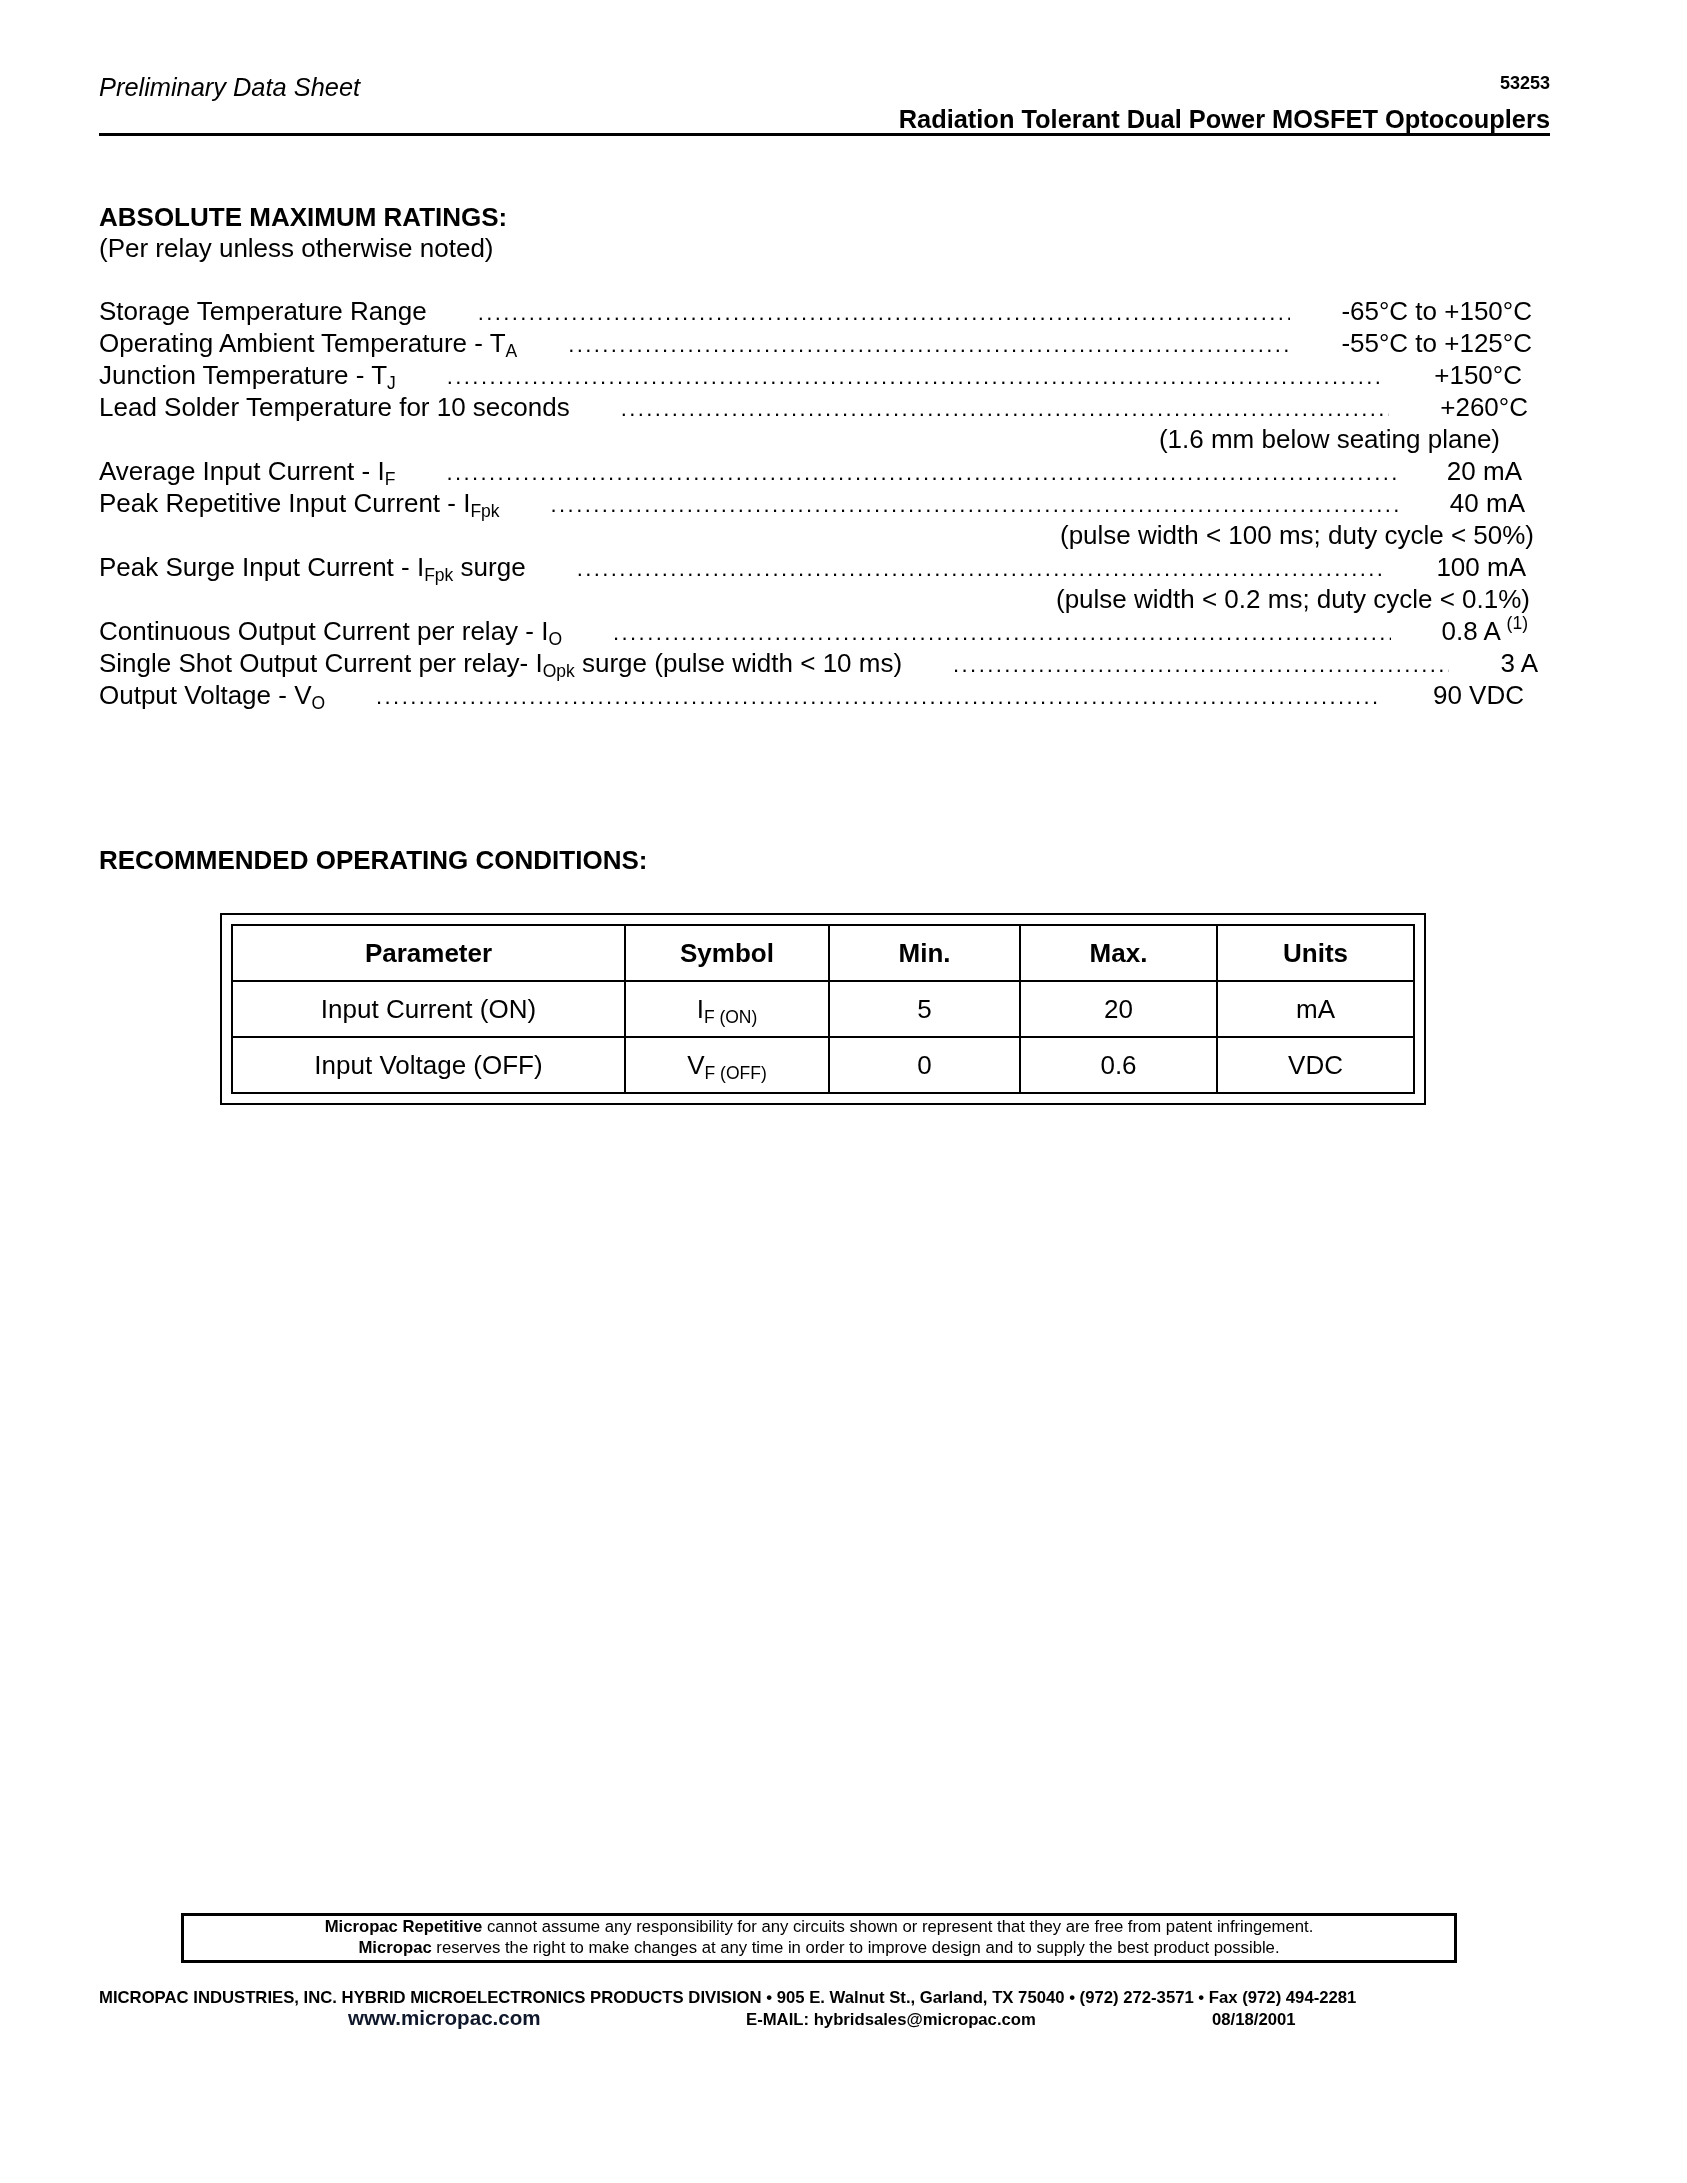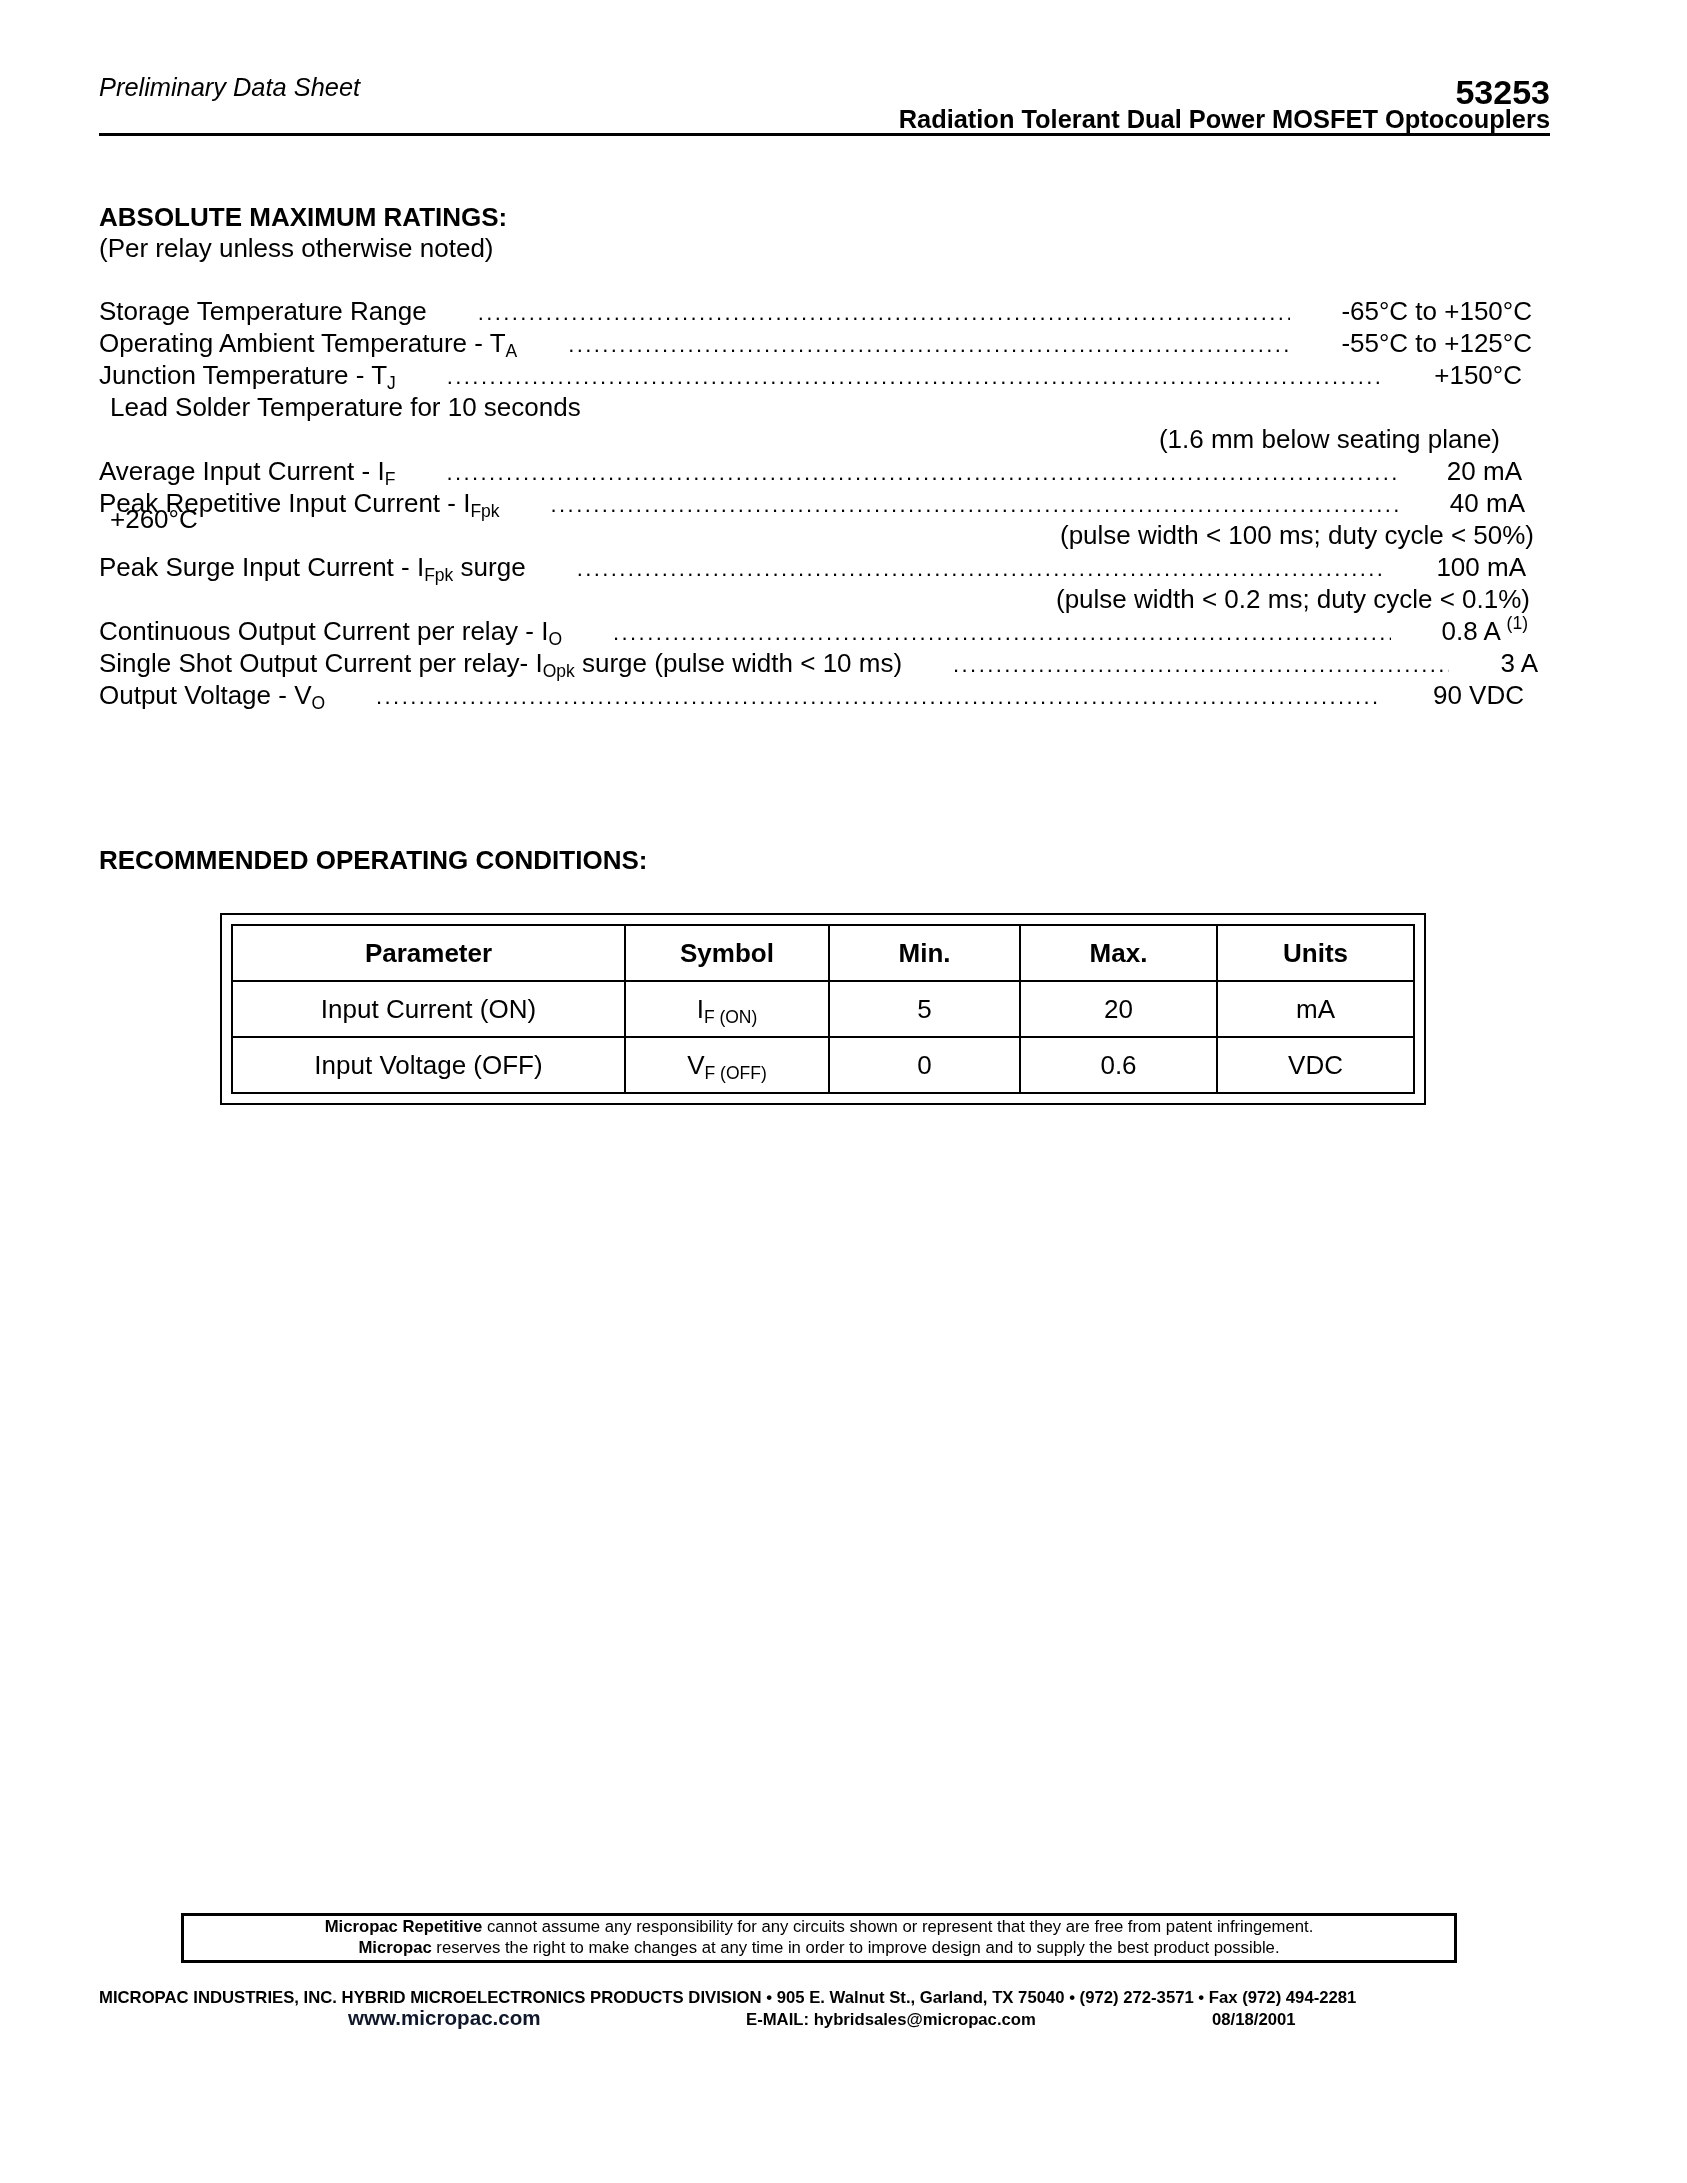--- a/index.html
+++ b/index.html
@@ -3,21 +3,21 @@
   <meta charset="utf-8">
   <style>
     html, body { margin: 0; padding: 0; background: #ffffff; }
     body {
       width: 1687px; height: 2183px; position: relative; overflow: hidden;
       font-family: "Liberation Sans", sans-serif; color: #000;
     }
     .abs { position: absolute; }
     
     .hdr-left { left: 99px; top: 73px; font-size: 25.4px; font-style: italic; }
-    .hdr-num { right: 137px; top: 73px; font-size: 34px; font-weight: bold; text-align: right; }
+    .hdr-num { right: 137px; top: 73px; font-size: 18px; font-weight: bold; text-align: right; }
     .hdr-title { right: 137px; top: 105px; font-size: 25.4px; font-weight: bold; text-align: right; }
     .hdr-rule { left: 99px; top: 133px; width: 1451px; height: 3.2px; background: #000; }
 
     
     .sec-head { left: 99px; font-size: 26px; font-weight: bold; }
     .sec-sub { left: 99px; font-size: 26px; }
 
     
     .ratings { left: 99px; top: 295px; width: 1445px; font-size: 26px; line-height: 32px; }
     .rrow { position: relative; height: 32px; display: flex; align-items: baseline; white-space: nowrap; gap: 40px; }
@@ -66,21 +66,21 @@
     <span class="dots">....................................................................................................................................................................................</span>
     <span class="val">-55°C to +125°C</span>
   </div>
 
   <div class="rrow" style="width:1423px;">
     <span class="lbl"><span>Junction Temperature - T</span><sub>J</sub></span>
     <span class="dots">....................................................................................................................................................................................</span>
     <span class="val">+150°C</span>
   </div>
 
-  <div class="rrow" style="width:1429px;flex-direction:column;">
+  <div class="rrow" style="width:1429px;">
     <span class="lbl"><span>Lead Solder Temperature for 10 seconds</span></span>
     <span class="dots">....................................................................................................................................................................................</span>
     <span class="val">+260°C</span>
   </div>
   <div class="rrow note" style="width:1401px;">
     <span>(1.6 mm below seating plane)</span>
   </div>
 
   <div class="rrow" style="width:1423px;">
     <span class="lbl"><span>Average Input Current - I</span><sub>F</sub></span>

